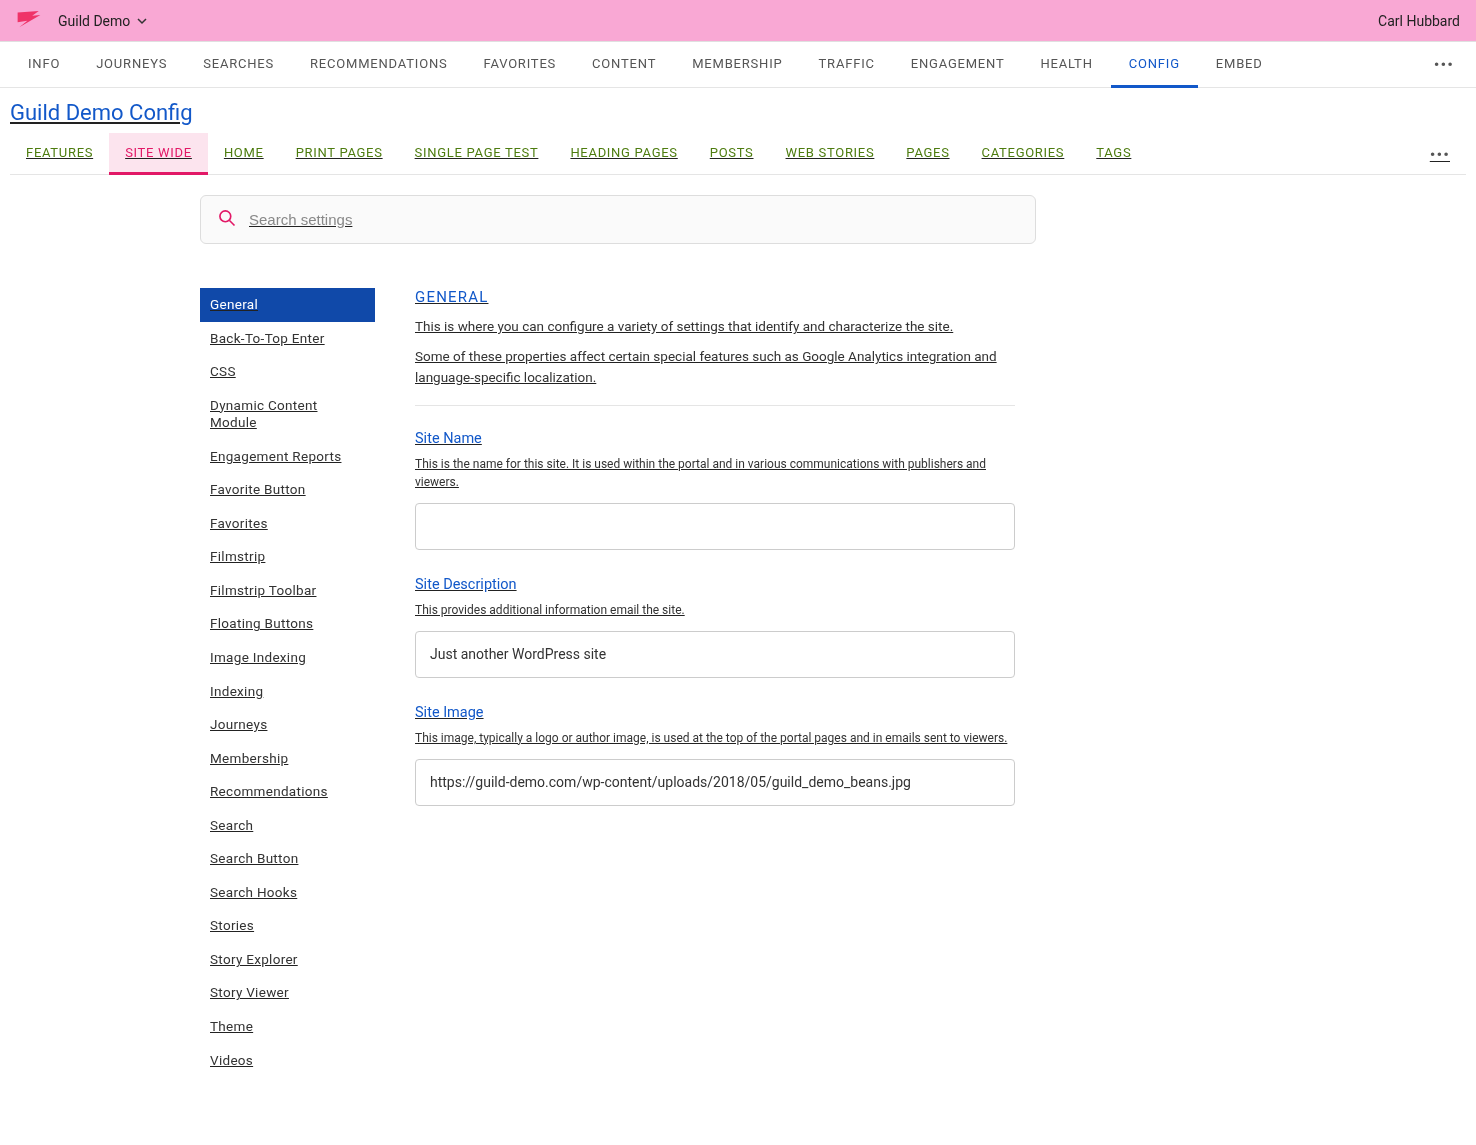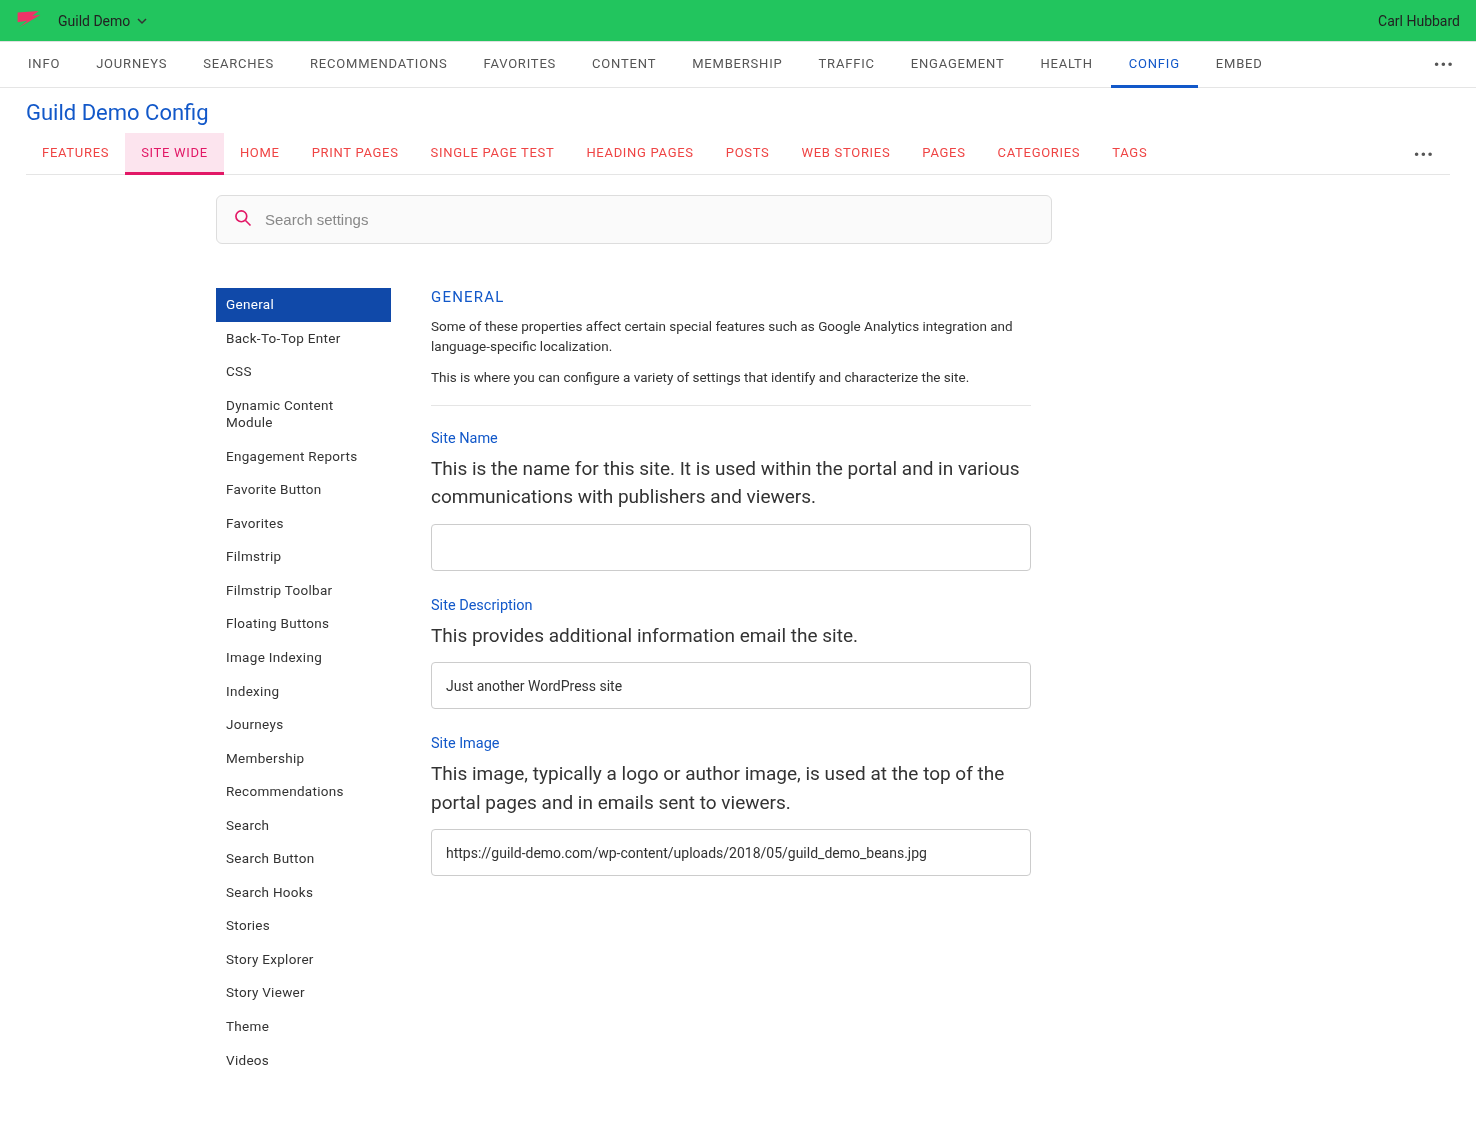--- a/index.html
+++ b/index.html
@@ -1,32 +1,32 @@
 <!DOCTYPE html>
 <html><head>
 <meta charset="utf-8">
 <style>
 * { box-sizing: border-box; margin: 0; padding: 0; }
 body { font-family: -apple-system, BlinkMacSystemFont, "Segoe UI", Roboto, Helvetica, Arial, sans-serif; background: #fff; color: #222; font-size: 14px; }
-.topbar { background: #22c55e; border-bottom: 1px solid #e0e0e0; height: 42px; display: flex; align-items: center; padding: 0 16px; justify-content: space-between; }
+.topbar { background: #f9a8d4; border-bottom: 1px solid #e0e0e0; height: 42px; display: flex; align-items: center; padding: 0 16px; justify-content: space-between; }
 .topbar-left { display: flex; align-items: center; gap: 16px; }
 .logo svg { width: 26px; height: 20px; }
 .site-switch { font-size: 14px; color: #222; display: flex; align-items: center; gap: 6px; cursor: pointer; }
 .user-name { font-size: 14px; color: #222; }
 
 .mainnav { display: flex; border-bottom: 1px solid #e5e5e5; padding: 0 10px; }
 .mainnav-item { padding: 14px 18px; font-size: 13px; letter-spacing: .8px; color: #555; cursor: pointer; text-transform: uppercase; border-bottom: 3px solid transparent; margin-bottom: -1px; }
 .mainnav-item.active { color: #1258c9; border-bottom-color: #1258c9; }
 .mainnav-more { margin-left: auto; padding: 12px; color: #555; cursor: pointer; }
 
-.page { padding: 12px 26px; }
+.page { padding: 12px 10px; text-decoration: underline; }
 .page-title { color: #1258c9; font-size: 22px; font-weight: 400; margin-bottom: 8px; }
 
 .subnav { display: flex; border-bottom: 1px solid #e5e5e5; align-items: center; }
-.subnav-item { padding: 12px 16px; font-size: 13px; letter-spacing: .7px; color: #ef4444; cursor: pointer; text-transform: uppercase; border-bottom: 3px solid transparent; margin-bottom: -1px; }
+.subnav-item { padding: 12px 16px; font-size: 13px; letter-spacing: .7px; color: #4d7c0f; cursor: pointer; text-transform: uppercase; border-bottom: 3px solid transparent; margin-bottom: -1px; }
 .subnav-item.active { color: #e21866; background: #fce4ee; border-bottom-color: #e21866; }
 .subnav-more { margin-left: auto; padding: 10px 16px; color: #555; cursor: pointer; }
 
 .content { display: flex; gap: 40px; padding: 20px 0 40px 190px; max-width: 1060px; }
 .searchwrap { margin: 0 16px 24px 190px; max-width: 836px; }
 .searchbox { border: 1px solid #ddd; border-radius: 6px; display: flex; align-items: center; padding: 12px 16px; gap: 12px; background: #fafafa; }
 .searchbox input { border: none; outline: none; background: transparent; font-size: 15px; flex: 1; color: #333; }
 .searchbox input::placeholder { color: #888; }
 .search-icon { color: #e21866; }
 
@@ -34,21 +34,21 @@
 .sidemenu-item { padding: 8px 10px; font-size: 13.5px; color: #333; cursor: pointer; line-height: 1.3; letter-spacing: .3px; }
 .sidemenu-item.active { background: #1049a9; color: #fff; }
 
 .form-area { flex: 1; max-width: 600px; }
 .section-title { color: #1258c9; font-size: 15px; letter-spacing: 1.2px; margin-bottom: 10px; text-transform: uppercase; }
 .section-desc { font-size: 13.5px; color: #333; margin-bottom: 10px; line-height: 1.5; }
 .section-sep { border: none; border-bottom: 1px solid #e5e5e5; margin: 18px 0 24px; }
 
 .field { margin-bottom: 26px; }
 .field-label { color: #1258c9; font-size: 14.5px; margin-bottom: 8px; }
-.field-desc { font-size: 19px; color: #333; margin-bottom: 12px; line-height: 1.5; }
+.field-desc { font-size: 12px; color: #333; margin-bottom: 12px; line-height: 1.5; }
 .field input.text-input, .field textarea { width: 100%; border: 1px solid #ccc; border-radius: 4px; padding: 12px 14px; font-size: 14px; font-family: inherit; color: #333; }
 .field input.text-input.tall { height: 47px; }
 .field textarea { resize: vertical; }
 .field.highlighted { border: 4px solid #4a2db8; border-radius: 4px; padding: 10px 12px 8px; margin-left: -14px; margin-right: -14px; }
 
 .chev { width: 12px; height: 12px; }
 .dots { letter-spacing: 1px; font-size: 17px; }
 </style>
 </head>
 <body>
@@ -138,22 +138,22 @@
           <div class="sidemenu-item">Search Hooks</div>
           <div class="sidemenu-item">Stories</div>
           <div class="sidemenu-item">Story Explorer</div>
           <div class="sidemenu-item">Story Viewer</div>
           <div class="sidemenu-item">Theme</div>
           <div class="sidemenu-item">Videos</div>
         </div>
 
       <div class="form-area">
         <div class="section-title">General</div>
+        <p class="section-desc">This is where you can configure a variety of settings that identify and characterize the site.</p>
         <p class="section-desc">Some of these properties affect certain special features such as Google Analytics integration and language-specific localization.</p>
-        <p class="section-desc">This is where you can configure a variety of settings that identify and characterize the site.</p>
         <hr class="section-sep">
 
         <div class="field">
           <div class="field-label">Site Name</div>
           <div class="field-desc">This is the name for this site. It is used within the portal and in various communications with publishers and viewers.</div>
           <input type="text" class="text-input tall" value="" style="">
         </div>
 
         <div class="field">
           <div class="field-label">Site Description</div>

